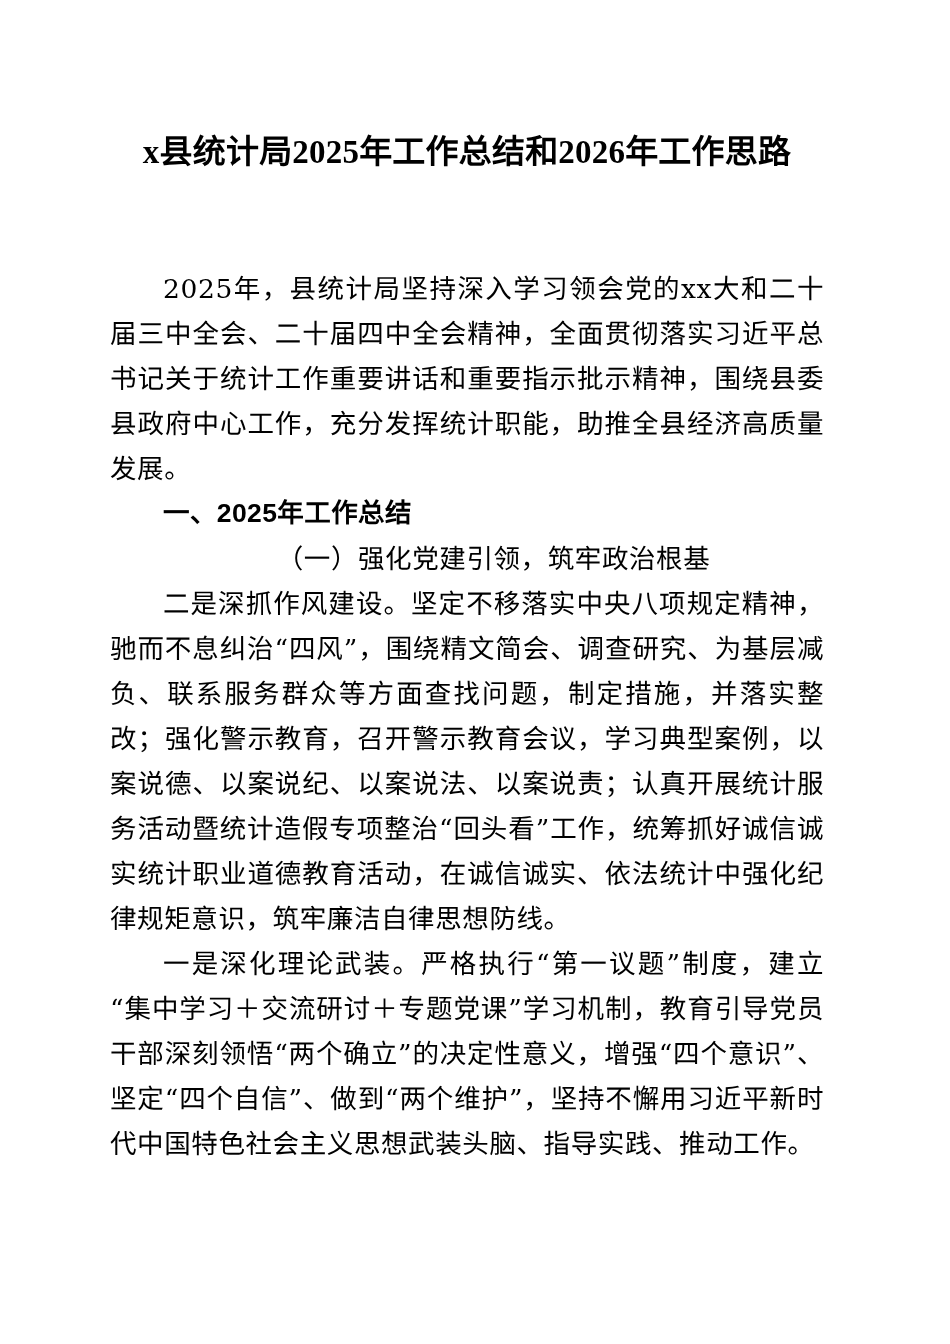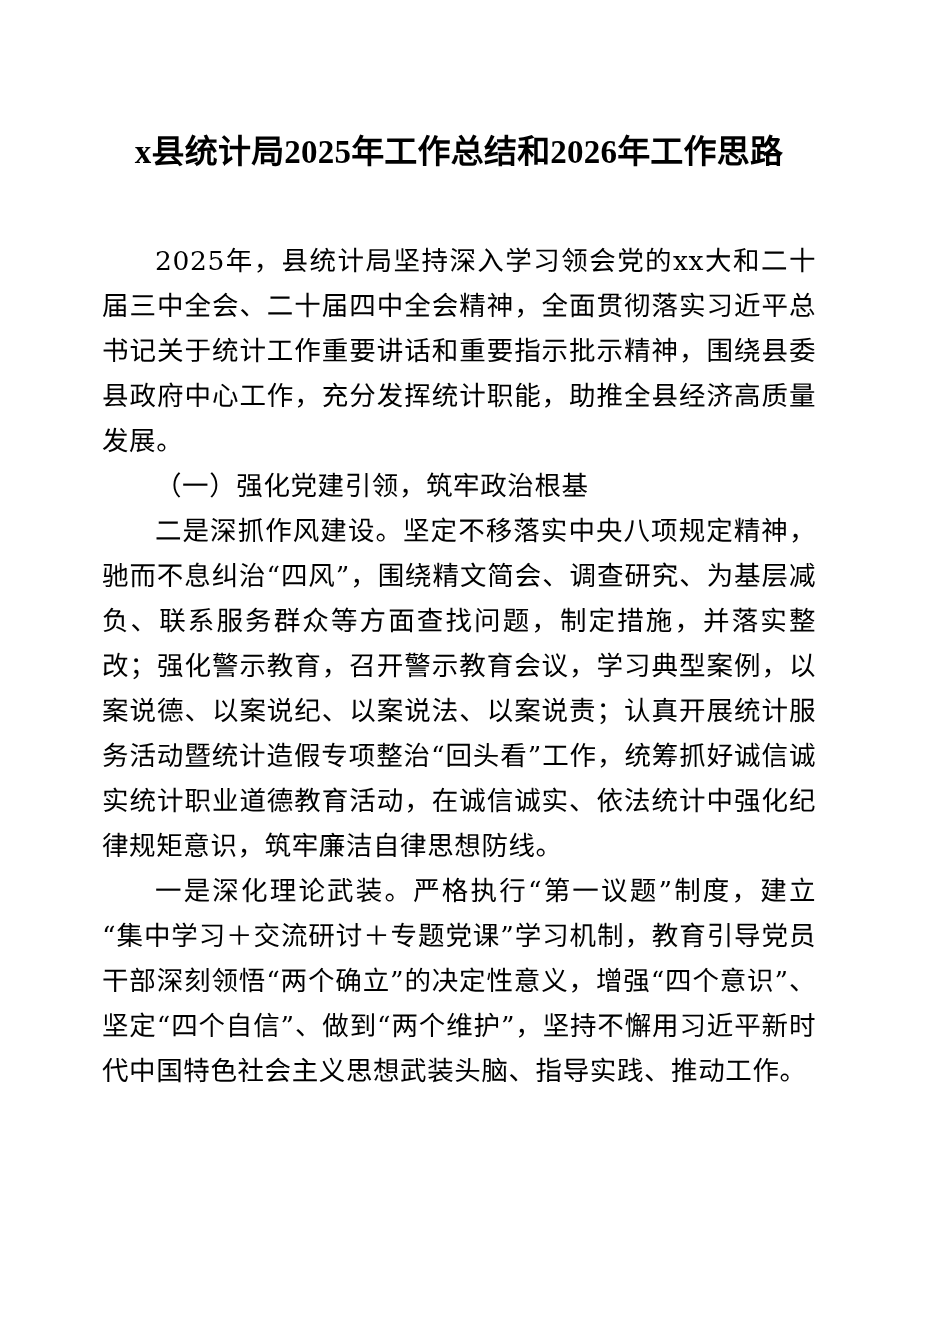--- a/index.html
+++ b/index.html
@@ -21,21 +21,21 @@
   .page {
     box-sizing: border-box;
     width: 950px;
     height: 1344px;
     padding: 0;
     background: #ffffff;
   }
 
   .content {
     position: absolute;
-    left: 102px;
+    left: 110px;
     top: 0;
     width: 714px;   
   }
 
   
   .doc-title {
     margin: 0;
     padding-top: 128px;
     font-family: "Liberation Serif", "DejaVu Serif", serif;
     font-weight: 700;
@@ -54,21 +54,21 @@
     font-size: 26.5px;
     line-height: 45px;
     text-align: justify;
     text-justify: inter-ideograph;
     text-indent: 2em;
     word-break: break-all;
     letter-spacing: 0.6px;
   }
 
   .para.first {
-    margin-top: 62px;
+    margin-top: 90px;
   }
 
   
   .section-heading {
     margin: 0;
     font-family: "Liberation Sans", "DejaVu Sans", sans-serif;
     font-weight: 700;
     font-size: 26.5px;
     line-height: 45px;
     text-indent: 2em;
@@ -79,32 +79,34 @@
   
   .sub-heading {
     margin: 0;
     font-family: "DejaVu Serif", "Liberation Serif", serif;
     font-weight: 400;
     font-size: 26.5px;
     line-height: 45px;
     text-indent: 2em;
     letter-spacing: 0.6px;
     word-break: break-all;
+    text-align: center;
   }
 </style>
 </head>
 <body>
 
 <div class="page">
   <div class="content">
 
     <h1 class="doc-title">x县统计局2025年工作总结和2026年工作思路</h1>
 
     <p class="para first">2025年，县统计局坚持深入学习领会党的xx大和二十届三中全会、二十届四中全会精神，全面贯彻落实习近平总书记关于统计工作重要讲话和重要指示批示精神，围绕县委县政府中心工作，充分发挥统计职能，助推全县经济高质量发展。</p>
 
+    <h2 class="section-heading">一、2025年工作总结</h2>
 
     <h3 class="sub-heading">（一）强化党建引领，筑牢政治根基</h3>
 
     <p class="para">二是深抓作风建设。坚定不移落实中央八项规定精神，驰而不息纠治“四风”，围绕精文简会、调查研究、为基层减负、联系服务群众等方面查找问题，制定措施，并落实整改；强化警示教育，召开警示教育会议，学习典型案例，以案说德、以案说纪、以案说法、以案说责；认真开展统计服务活动暨统计造假专项整治“回头看”工作，统筹抓好诚信诚实统计职业道德教育活动，在诚信诚实、依法统计中强化纪律规矩意识，筑牢廉洁自律思想防线。</p>
 
     <p class="para">一是深化理论武装。严格执行“第一议题”制度，建立“集中学习＋交流研讨＋专题党课”学习机制，教育引导党员干部深刻领悟“两个确立”的决定性意义，增强“四个意识”、坚定“四个自信”、做到“两个维护”，坚持不懈用习近平新时代中国特色社会主义思想武装头脑、指导实践、推动工作。</p>
 
   </div>
 </div>
 

